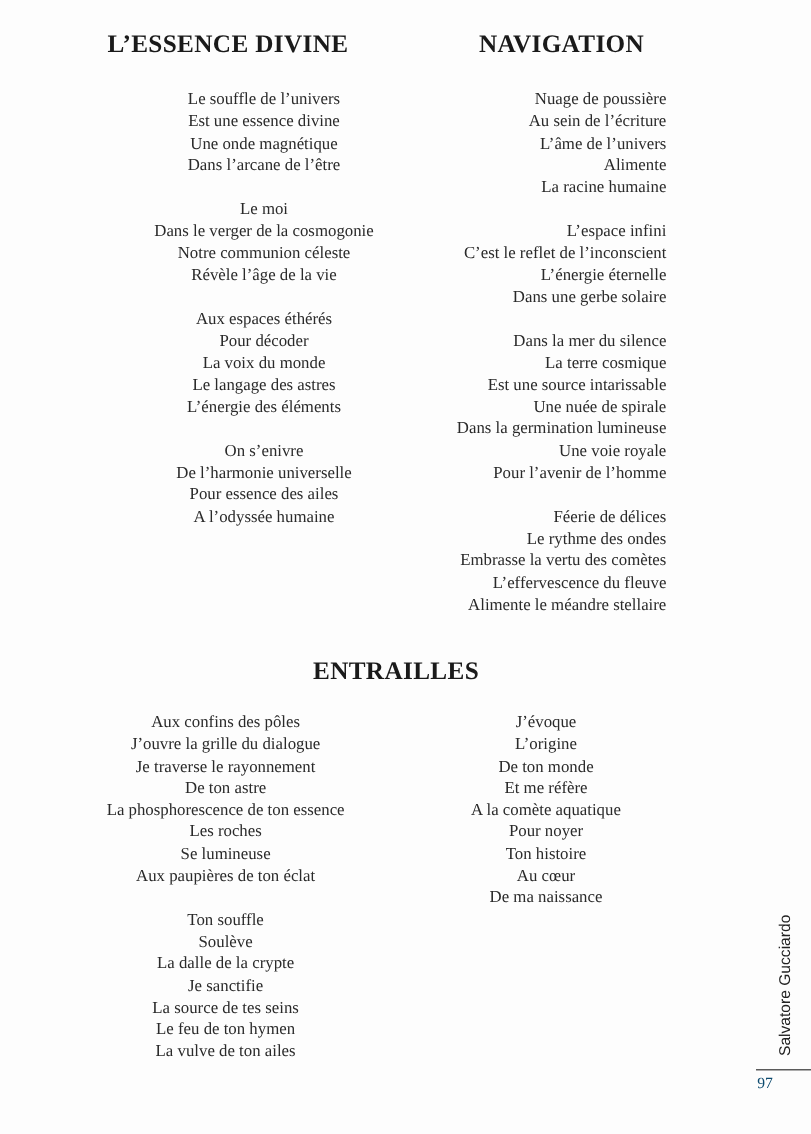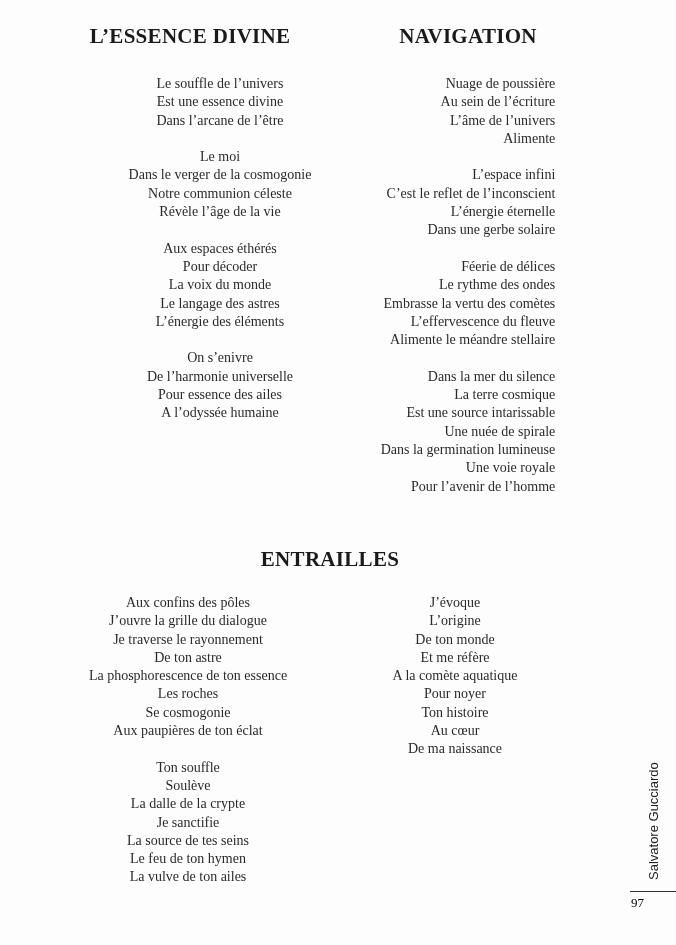--- a/index.html
+++ b/index.html
@@ -16,32 +16,33 @@
       transform: translateX(-50%); white-space: nowrap;
     }
     .stanza { margin-bottom: 18.3px; }
     .stanza:last-child { margin-bottom: 0; }
     .line { display: block; }
     .author {
       position: absolute; left: 646px; top: 880px; transform-origin: 0 0; transform: rotate(-90deg);
       font-family: "Liberation Sans", "DejaVu Sans", sans-serif; font-size: 13px; color: #222; white-space: nowrap;
     }
     .rule { position: absolute; left: 630px; top: 891px; width: 46px; height: 1px; background: #333; }
-    .pageno { position: absolute; left: 631px; top: 895px; font-size: 13px; color: #000000; }
+    .pageno { position: absolute; left: 631px; top: 895px; font-size: 13px; color: #0c4a6e; }
   </style>
 </head>
 <body>
 
 <div class="title" style="left:190px; top:24px;">L’ESSENCE DIVINE</div>
 <div class="title" style="left:468px; top:24px;">NAVIGATION</div>
 
 <div class="col" style="left:190px; top:75px;margin-left:30px;">
     <div class="stanza">
       <span class="line">Le souffle de l’univers</span>
       <span class="line">Est une essence divine</span>
+      <span class="line">Une onde magnétique</span>
       <span class="line">Dans l’arcane de l’être</span>
     </div>
     <div class="stanza">
       <span class="line">Le moi</span>
       <span class="line">Dans le verger de la cosmogonie</span>
       <span class="line">Notre communion céleste</span>
       <span class="line">Révèle l’âge de la vie</span>
     </div>
     <div class="stanza">
       <span class="line">Aux espaces éthérés</span>
@@ -56,56 +57,57 @@
       <span class="line">Pour essence des ailes</span>
       <span class="line">A l’odyssée humaine</span>
     </div>
   </div>
 <div class="col" style="left:468px; top:75px;text-align:right;">
     <div class="stanza">
       <span class="line">Nuage de poussière</span>
       <span class="line">Au sein de l’écriture</span>
       <span class="line">L’âme de l’univers</span>
       <span class="line">Alimente</span>
+      <span class="line">La racine humaine</span>
     </div>
     <div class="stanza">
       <span class="line">L’espace infini</span>
       <span class="line">C’est le reflet de l’inconscient</span>
       <span class="line">L’énergie éternelle</span>
       <span class="line">Dans une gerbe solaire</span>
-    </div>
-    <div class="stanza">
-      <span class="line">Féerie de délices</span>
-      <span class="line">Le rythme des ondes</span>
-      <span class="line">Embrasse la vertu des comètes</span>
-      <span class="line">L’effervescence du fleuve</span>
-      <span class="line">Alimente le méandre stellaire</span>
     </div>
     <div class="stanza">
       <span class="line">Dans la mer du silence</span>
       <span class="line">La terre cosmique</span>
       <span class="line">Est une source intarissable</span>
       <span class="line">Une nuée de spirale</span>
       <span class="line">Dans la germination lumineuse</span>
       <span class="line">Une voie royale</span>
       <span class="line">Pour l’avenir de l’homme</span>
+    </div>
+    <div class="stanza">
+      <span class="line">Féerie de délices</span>
+      <span class="line">Le rythme des ondes</span>
+      <span class="line">Embrasse la vertu des comètes</span>
+      <span class="line">L’effervescence du fleuve</span>
+      <span class="line">Alimente le méandre stellaire</span>
     </div>
   </div>
 
 <div class="title" style="left:330px; top:547px;">ENTRAILLES</div>
 
 <div class="col" style="left:188px; top:594px;">
     <div class="stanza">
       <span class="line">Aux confins des pôles</span>
       <span class="line">J’ouvre la grille du dialogue</span>
       <span class="line">Je traverse le rayonnement</span>
       <span class="line">De ton astre</span>
       <span class="line">La phosphorescence de ton essence</span>
       <span class="line">Les roches</span>
-      <span class="line">Se cosmogonie</span>
+      <span class="line">Se lumineuse</span>
       <span class="line">Aux paupières de ton éclat</span>
     </div>
     <div class="stanza">
       <span class="line">Ton souffle</span>
       <span class="line">Soulève</span>
       <span class="line">La dalle de la crypte</span>
       <span class="line">Je sanctifie</span>
       <span class="line">La source de tes seins</span>
       <span class="line">Le feu de ton hymen</span>
       <span class="line">La vulve de ton ailes</span>

